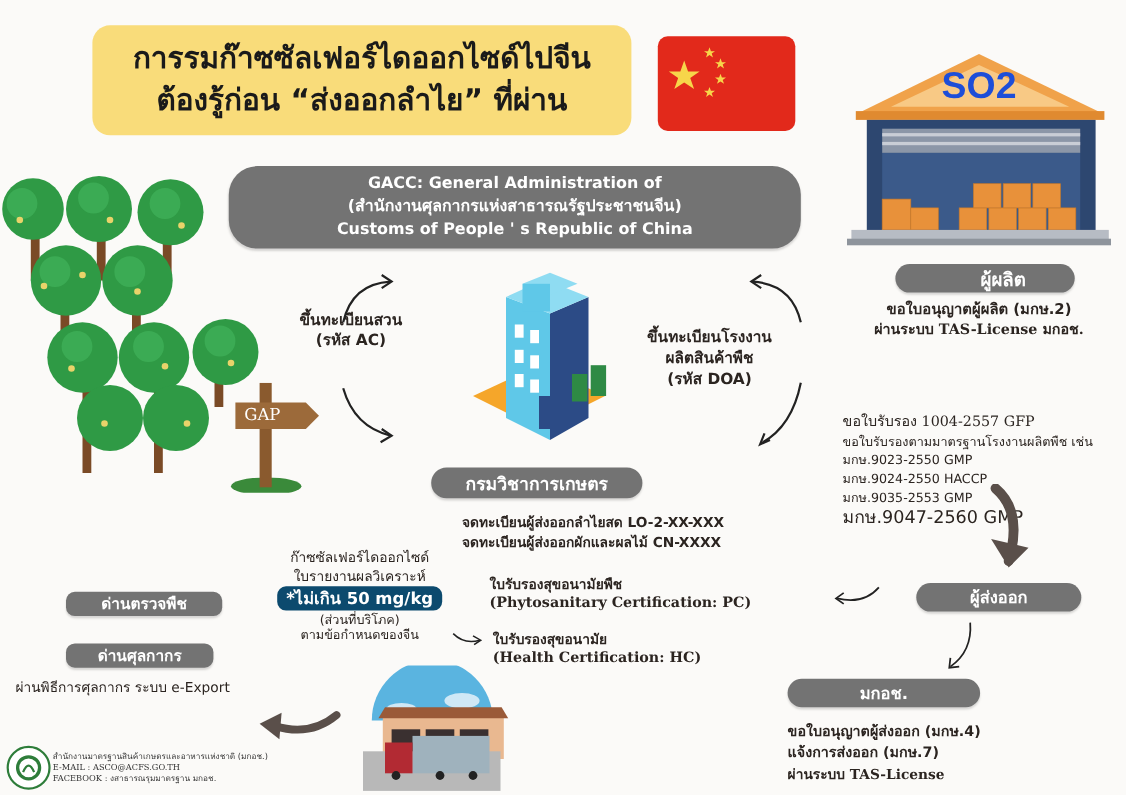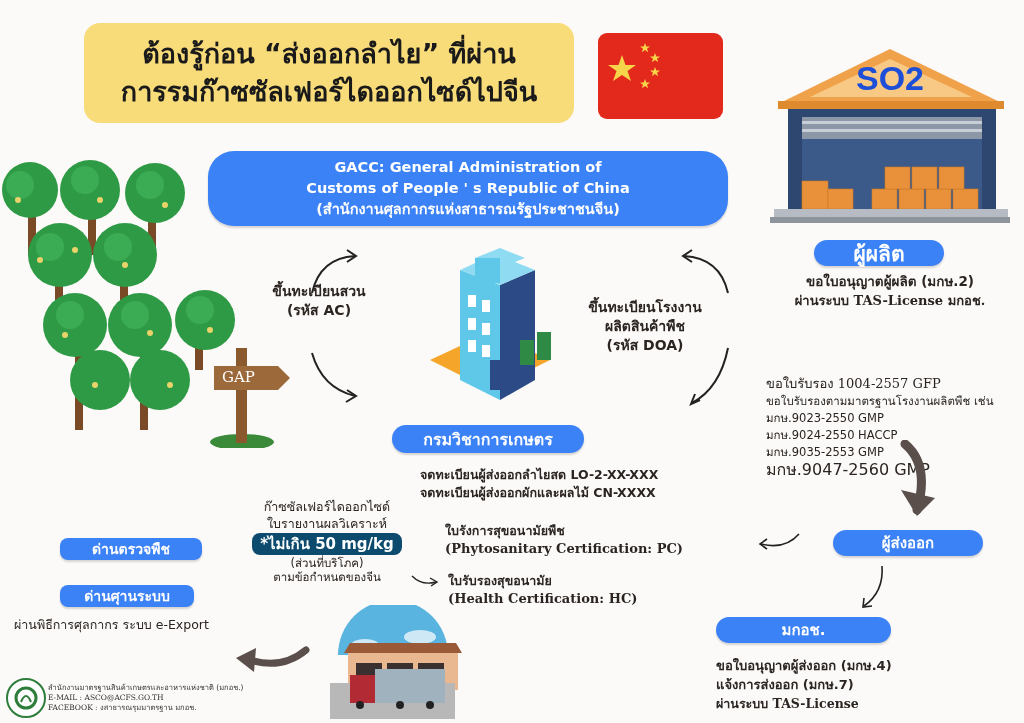--- a/index.html
+++ b/index.html
@@ -15,43 +15,43 @@
       left: 84px; top: 23px; width: 490px; height: 100px;
       background: #f9dc7a; border-radius: 16px;
       display: flex; flex-direction: column; align-items: center; justify-content: center;
       font-weight: bold; font-size: 27px; line-height: 38px; color: #1a1a1a;
     }
     .flag {
       left: 598px; top: 33px; width: 125px; height: 86px;
       background: #e2291b; border-radius: 9px;
     }
     .pill {
-      background: #3b82f6; color: #fff; border-radius: 14px;
+      background: #737373; color: #fff; border-radius: 14px;
       font-weight: bold; display: flex; align-items: center; justify-content: center;
       box-shadow: 0 2px 2px rgba(0,0,0,0.15);
     }
     .gacc {
       left: 208px; top: 151px; width: 520px; height: 75px;
       border-radius: 26px; flex-direction: column; font-size: 14.5px; line-height: 21px;
     }
     .center { text-align: center; }
     .txt-lg { font-size: 14px; line-height: 19px; font-weight: bold; }
     .serif { font-family: "DejaVu Serif", serif; }
     .redbox {
       background: #0c4a6e; color: #fff; font-weight: bold; border-radius: 8px;
       padding: 0 8px; font-size: 15px; line-height: 22px; display: inline-block;
     }
     svg { display: block; }
   </style>
 </head>
 <body>
 
 <div class="abs title-box">
+  <div>การรมก๊าซซัลเฟอร์ไดออกไซด์ไปจีน</div>
   <div>ต้องรู้ก่อน “ส่งออกลำไย”  ที่ผ่าน</div>
-  <div>การรมก๊าซซัลเฟอร์ไดออกไซด์ไปจีน</div>
 </div>
 
 <div class="abs flag">
   <svg width="125" height="86" viewBox="0 0 125 86">
     <polygon points="24,22 27.5,32 38,32 29.5,38 33,48 24,42 15,48 18.5,38 10,32 20.5,32" fill="#f7d54a"></polygon>
     <polygon points="47,10 48.3,13.5 52,13.5 49,15.7 50.2,19.2 47,17 43.8,19.2 45,15.7 42,13.5 45.7,13.5" fill="#f7d54a"></polygon>
     <polygon points="57,20 58.3,23.5 62,23.5 59,25.7 60.2,29.2 57,27 53.8,29.2 55,25.7 52,23.5 55.7,23.5" fill="#f7d54a"></polygon>
     <polygon points="57,34 58.3,37.5 62,37.5 59,39.7 60.2,43.2 57,41 53.8,43.2 55,39.7 52,37.5 55.7,37.5" fill="#f7d54a"></polygon>
     <polygon points="47,46 48.3,49.5 52,49.5 49,51.7 50.2,55.2 47,53 43.8,55.2 45,51.7 42,49.5 45.7,49.5" fill="#f7d54a"></polygon>
   </svg>
@@ -79,22 +79,22 @@
       <rect x="169" y="122" width="25" height="22"></rect>
     </g>
     <rect x="4" y="164" width="234" height="10" fill="#b7bcc4"></rect>
     <rect x="0" y="172" width="240" height="6" fill="#8e949c"></rect>
   </svg>
   <div class="abs" style="left:86px;top:14px;font-size:34px;font-weight:bold;color:#1d4ed8;font-family:'Liberation Sans',sans-serif;">SO2</div>
 </div>
 
 <div class="abs pill gacc">
   <div>GACC: General Administration of</div>
+  <div>(สำนักงานศุลกากรแห่งสาธารณรัฐประชาชนจีน)</div>
   <div>Customs of People ' s Republic of China</div>
-  <div>(สำนักงานศุลกากรแห่งสาธารณรัฐประชาชนจีน)</div>
 </div>
 
 <div class="abs" style="left:0px;top:155px;width:250px;height:290px;">
   <svg width="250" height="290" viewBox="0 0 250 290">
     <g fill="#7a4a26">
       <rect x="28" y="55" width="8" height="45"></rect>
       <rect x="88" y="55" width="8" height="45"></rect>
       <rect x="148" y="55" width="8" height="45"></rect>
       <rect x="55" y="120" width="8" height="50"></rect>
       <rect x="120" y="120" width="8" height="50"></rect>
@@ -189,21 +189,21 @@
   <div>(รหัส DOA)</div>
 </div>
 
 <svg class="abs" style="left:670px;top:248px;" width="70" height="160">
   <path d="M58,45 Q50,10 14,8" stroke="#222" stroke-width="2" fill="none"></path>
   <polyline points="22,2 13,8 22,14" stroke="#222" stroke-width="2" fill="none"></polyline>
   <path d="M58,100 Q50,140 22,155" stroke="#222" stroke-width="2" fill="none"></path>
   <polyline points="30,152 21,156 25,146" stroke="#222" stroke-width="2" fill="none"></polyline>
 </svg>
 
-<div class="abs pill" style="left:814px;top:240px;width:130px;height:26px;font-size:21px;">ผู้ผลิต</div>
+<div class="abs pill" style="left:814px;top:240px;width:130px;height:26px;font-size:17px;padding-left:33px;">ผู้ผลิต</div>
 <div class="abs center" style="left:770px;top:272px;width:240px;font-size:13.5px;line-height:19px;font-weight:bold;">
   <div>ขอใบอนุญาตผู้ผลิต (มกษ.2)</div>
   <div class="serif" style="font-size:13px;">ผ่านระบบ TAS-License มกอช.</div>
 </div>
 <div class="abs" style="left:766px;top:330px;width:258px;">
   <div class="serif" style="font-size:13px;font-weight:normal;line-height:19px;margin-top:44px;">ขอใบรับรอง 1004-2557 GFP</div>
   <div style="font-size:11.5px;line-height:17px;">ขอใบรับรองตามมาตรฐานโรงงานผลิตพืช เช่น</div>
   <div style="font-size:11.5px;line-height:17px;">มกษ.9023-2550 GMP</div>
   <div style="font-size:11.5px;line-height:17px;">มกษ.9024-2550 HACCP</div>
   <div style="font-size:11.5px;line-height:17px;">มกษ.9035-2553 GMP</div>
@@ -228,21 +228,21 @@
   <div style="font-size:11.5px;line-height:14px;">(ส่วนที่บริโภค)</div>
   <div style="font-size:11.5px;line-height:15px;">ตามข้อกำหนดของจีน</div>
 </div>
 
 <svg class="abs" style="left:410px;top:572px;" width="30" height="18">
   <path d="M2,4 Q12,14 26,10" stroke="#222" stroke-width="1.4" fill="none"></path>
   <polyline points="20,6 27,10 21,14" stroke="#222" stroke-width="1.4" fill="none"></polyline>
 </svg>
 
 <div class="abs" style="left:445px;top:522px;width:320px;font-size:12.5px;line-height:18px;font-weight:bold;">
-  <div>ใบรังการสุขอนามัยพืช</div>
+  <div>ใบรับรองสุขอนามัยพืช</div>
   <div class="serif" style="font-size:13px;">(Phytosanitary Certification: PC)</div>
 </div>
 <div class="abs" style="left:448px;top:572px;width:320px;font-size:12.5px;line-height:18px;font-weight:bold;">
   <div>ใบรับรองสุขอนามัย</div>
   <div class="serif" style="font-size:13px;">(Health Certification: HC)</div>
 </div>
 
 <svg class="abs" style="left:755px;top:530px;" width="50" height="22">
   <path d="M44,4 Q30,20 6,14" stroke="#222" stroke-width="1.6" fill="none"></path>
   <polyline points="12,9 5,14 12,19" stroke="#222" stroke-width="1.6" fill="none"></polyline>
@@ -256,21 +256,21 @@
 </svg>
 
 <div class="abs pill" style="left:716px;top:617px;width:175px;height:26px;font-size:15px;">มกอช.</div>
 <div class="abs" style="left:716px;top:656px;width:300px;font-size:13px;line-height:19px;font-weight:bold;">
   <div>ขอใบอนุญาตผู้ส่งออก (มกษ.4)</div>
   <div>แจ้งการส่งออก (มกษ.7)</div>
   <div class="serif" style="font-size:12.5px;">ผ่านระบบ TAS-License</div>
 </div>
 
 <div class="abs pill" style="left:60px;top:538px;width:142px;height:22px;font-size:14px;border-radius:8px;">ด่านตรวจพืช</div>
-<div class="abs pill" style="left:60px;top:585px;width:134px;height:22px;font-size:14px;border-radius:8px;">ด่านศุานระบบ</div>
+<div class="abs pill" style="left:60px;top:585px;width:134px;height:22px;font-size:14px;border-radius:8px;">ด่านศุลกากร</div>
 <div class="abs" style="left:14px;top:616px;width:250px;font-size:12.5px;line-height:18px;">ผ่านพิธีการศุลกากร ระบบ e-Export</div>
 
 <svg class="abs" style="left:232px;top:640px;" width="80" height="36">
   <path d="M74,10 Q50,30 18,20" stroke="#5a4f4a" stroke-width="7" fill="none" stroke-linecap="round"></path>
   <polygon points="4,18 24,8 22,32" fill="#5a4f4a"></polygon>
 </svg>
 
 <div class="abs" style="left:320px;top:605px;width:145px;height:118px;">
   <svg width="145" height="118" viewBox="0 0 145 118">
     <path d="M18,50 A55,55 0 0 1 128,50 Z" fill="#5ab4e0"></path>

